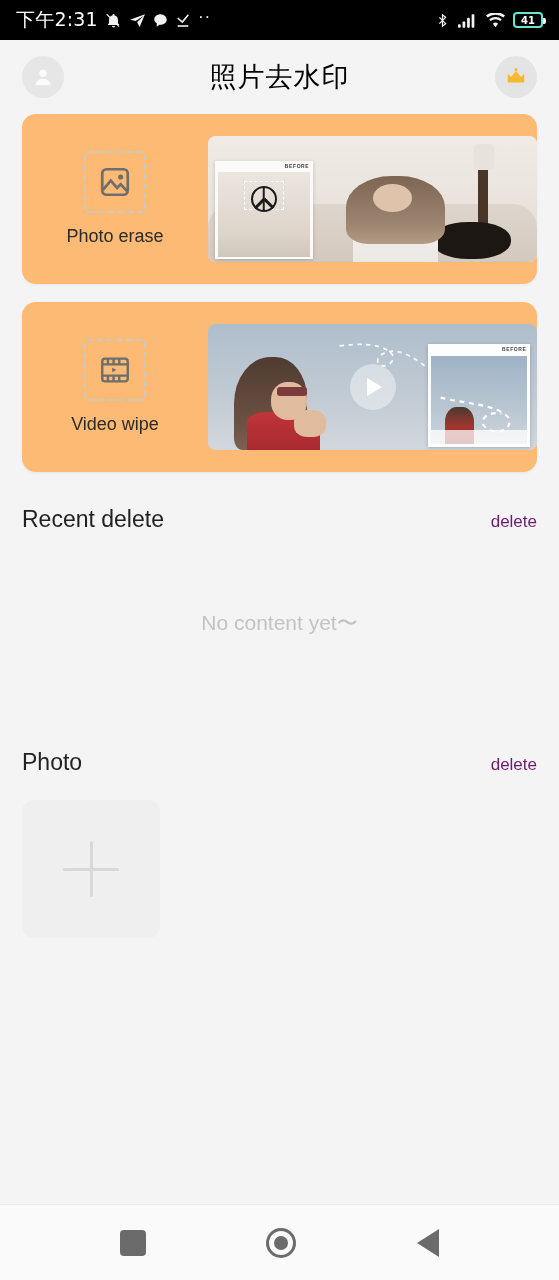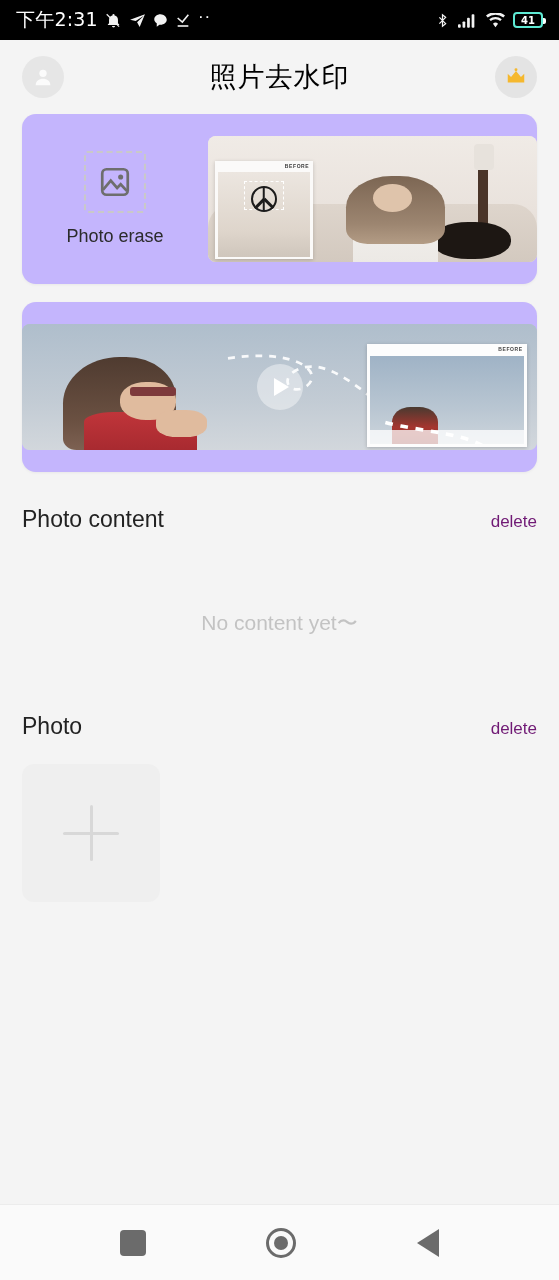--- a/index.html
+++ b/index.html
@@ -50,21 +50,21 @@
     position: absolute; left: 0; right: 0; text-align: center;
     font-size: 27px; color: #000000; letter-spacing: 1px;
     font-family: "DejaVu Sans", sans-serif; pointer-events: none;
   }
   .hdr-spacer { flex: 1; }
 
   
   .content { flex: 1 1 auto; overflow: hidden; padding: 0 0 0 0; }
 
   .card {
-    margin: 0 22px 18px 22px; background: #c4b5fd; border-radius: 14px;
+    margin: 0 22px 18px 22px; background: #fdba74; border-radius: 14px;
     height: 170px; display: flex; align-items: center; padding: 0 0 0 0;
     box-shadow: 0 1px 3px rgba(0,0,0,.05);
     overflow: hidden;
   }
   .card-left {
     width: 186px; flex: 0 0 186px; display: flex; flex-direction: column;
     align-items: center; justify-content: center; gap: 13px;
   }
   .dashed-box {
     width: 62px; height: 62px; border: 2px dashed #c9c9c9; border-radius: 3px;
@@ -210,21 +210,21 @@
   
   .section-head {
     display: flex; align-items: baseline; justify-content: space-between;
     padding: 0 22px; margin-top: 34px;
   }
   .section-title { font-size: 23px; color: #222; }
   .section-action { font-size: 17px; color: #701a75; }
 
   .empty-state {
     text-align: center; color: #c3c3c3; font-size: 21px;
-    margin-top: 76px; margin-bottom: 76px;
+    margin-top: 76px; margin-bottom: 112px;
   }
 
   .album-grid { padding: 0 22px; margin-top: 24px; display: flex; gap: 16px; }
   .add-tile {
     width: 138px; height: 138px; border-radius: 12px; background: #efefef;
     display: flex; align-items: center; justify-content: center;
   }
   .plus { position: relative; width: 56px; height: 56px; }
   .plus::before, .plus::after {
     content: ""; position: absolute; background: #d8d8d8; border-radius: 2px;
@@ -356,20 +356,30 @@
             <div class="tp-sel"></div>
             <div class="tp-peace">
               <span class="tp-peace-2"></span>
             </div>
           </div>
         </div>
       </div>
     </div>
 
     <div class="card">
+      <div class="card-left">
+        <div class="dashed-box">
+          <svg width="34" height="34" viewBox="0 0 24 24" fill="none" stroke="#6e6e6e" stroke-width="1.7">
+            <rect x="3" y="4" width="18" height="16" rx="2"></rect>
+            <path d="M3 8h18M3 16h18M7 4v4M11 4v4M15 4v4M7 16v4M11 16v4M15 16v4"></path>
+            <path d="M10 10.4v3.2l3-1.6z" fill="#6e6e6e" stroke="none"></path>
+          </svg>
+        </div>
+        <div class="card-label">Video wipe</div>
+      </div>
       <div class="thumb thumb-video">
         <div class="tv-sky"></div>
         <div class="tv-hair"></div>
         <div class="tv-dress"></div>
         <div class="tv-face"></div>
         <div class="tv-glass"></div>
         <div class="tv-arm"></div>
         <svg class="dashwire" viewBox="0 0 300 120" preserveAspectRatio="none">
           <path d="M120 20 C160 14 176 28 166 36 C158 42 150 34 158 28 C176 16 200 40 224 60" fill="none" stroke="#ffffff" stroke-width="1.6" stroke-dasharray="4 4" opacity=".9"></path>
         </svg>
@@ -381,21 +391,21 @@
             <svg class="dashwire" viewBox="0 0 60 80" preserveAspectRatio="none">
               <path d="M6 26 C22 30 40 30 48 38 C52 44 44 50 36 46 C28 42 34 34 44 36" fill="none" stroke="#ffffff" stroke-width="1.4" stroke-dasharray="3 3"></path>
             </svg>
           </div>
         </div>
         <div class="tv-play"></div>
       </div>
     </div>
 
     <div class="section-head">
-      <div class="section-title">Photo content</div>
+      <div class="section-title">Recent delete</div>
       <div class="section-action">delete</div>
     </div>
     <div class="empty-state">No content yet〜</div>
 
     <div class="section-head">
       <div class="section-title">Photo</div>
       <div class="section-action">delete</div>
     </div>
     <div class="album-grid">
       <div class="add-tile">

